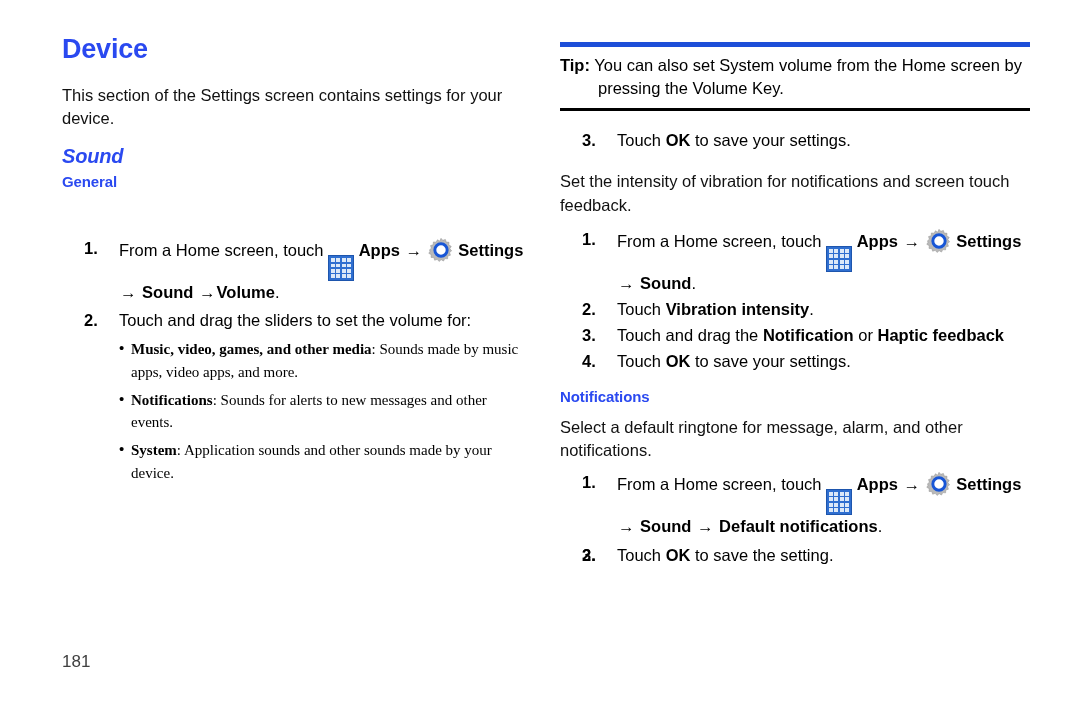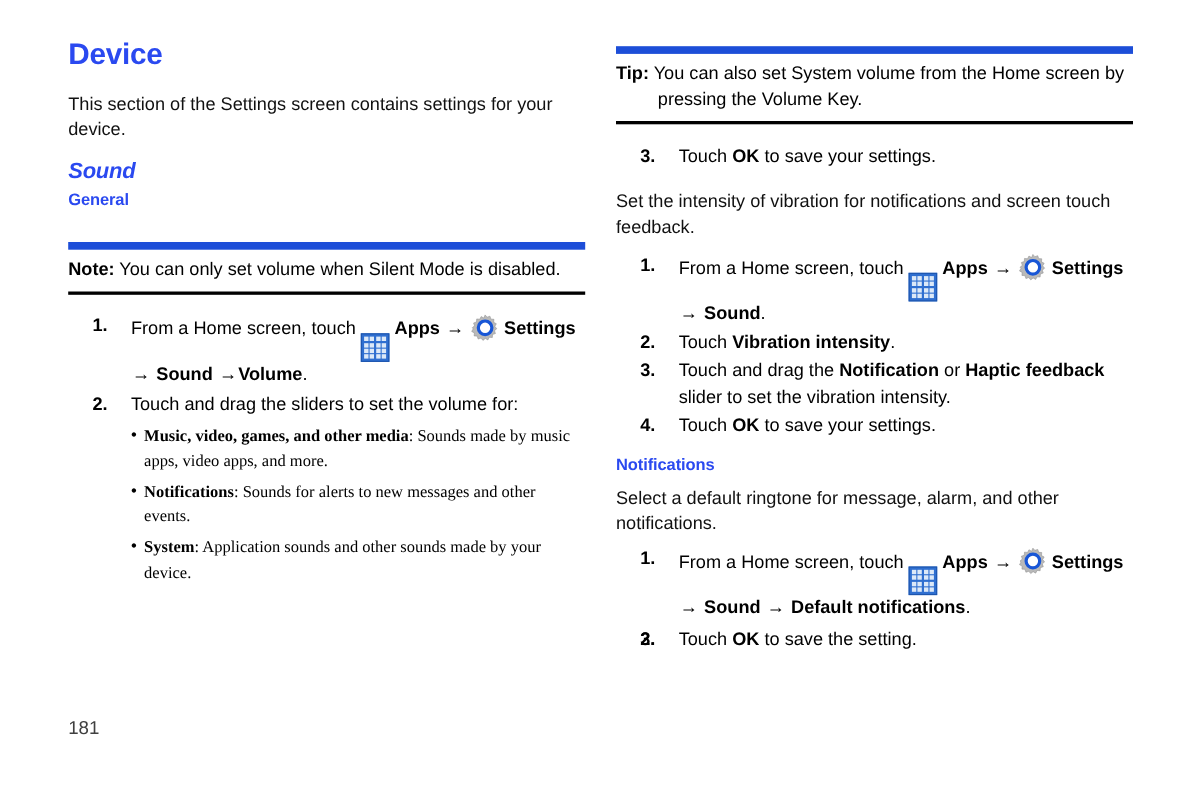--- a/index.html
+++ b/index.html
@@ -61,21 +61,21 @@
   p.body-text {
     font-size: 16.5px;
     line-height: 1.42;
     margin: 0;
     color: #111;
   }
   .indent-1 { margin-left: 12px; }
 
   
   .callout {
-    border-top: 7px solid #1d4ed8;
+    border-top: 5px solid #1d4ed8;
     border-bottom: 3px solid #000;
     padding: 7px 0 8px 0;
   }
   .callout p {
     font-size: 16.5px;
     line-height: 1.4;
     margin: 0;
     padding-left: 38px;
     text-indent: -38px;
   }
@@ -193,26 +193,20 @@
 
     <div style="height:6px"></div>
 
     <h3 class="sub-title">General</h3>
 
     <div style="height:11px"></div>
 
 
     <div style="height:19px"></div>
 
-    <div class="callout">
-      <p>
-        <span class="lead">Note:</span>
-        <span>You can only set volume when Silent Mode is disabled.</span>
-      </p>
-    </div>
 
     <div style="height:17px"></div>
 
     <ol class="steps">
       <li>
         <span class="num">1.</span>
         <span>From a Home screen, touch</span>
         <span class="icon apps-icon">
           <span class="grid">
               <i></i>
@@ -353,21 +347,20 @@
         <span>Touch</span>
         <span class="b">Vibration intensity</span><span>.</span>
       </li>
 
       <li>
         <span class="num">3.</span>
         <span>Touch and drag the</span>
         <span class="b">Notification</span>
         <span>or</span>
         <span class="b">Haptic feedback</span>
-        <span class="cont-line">slider to set the vibration intensity.</span>
       </li>
 
       <li>
         <span class="num">4.</span>
         <span>Touch</span>
         <span class="b">OK</span>
         <span>to save your settings.</span>
       </li>
     </ol>
 

